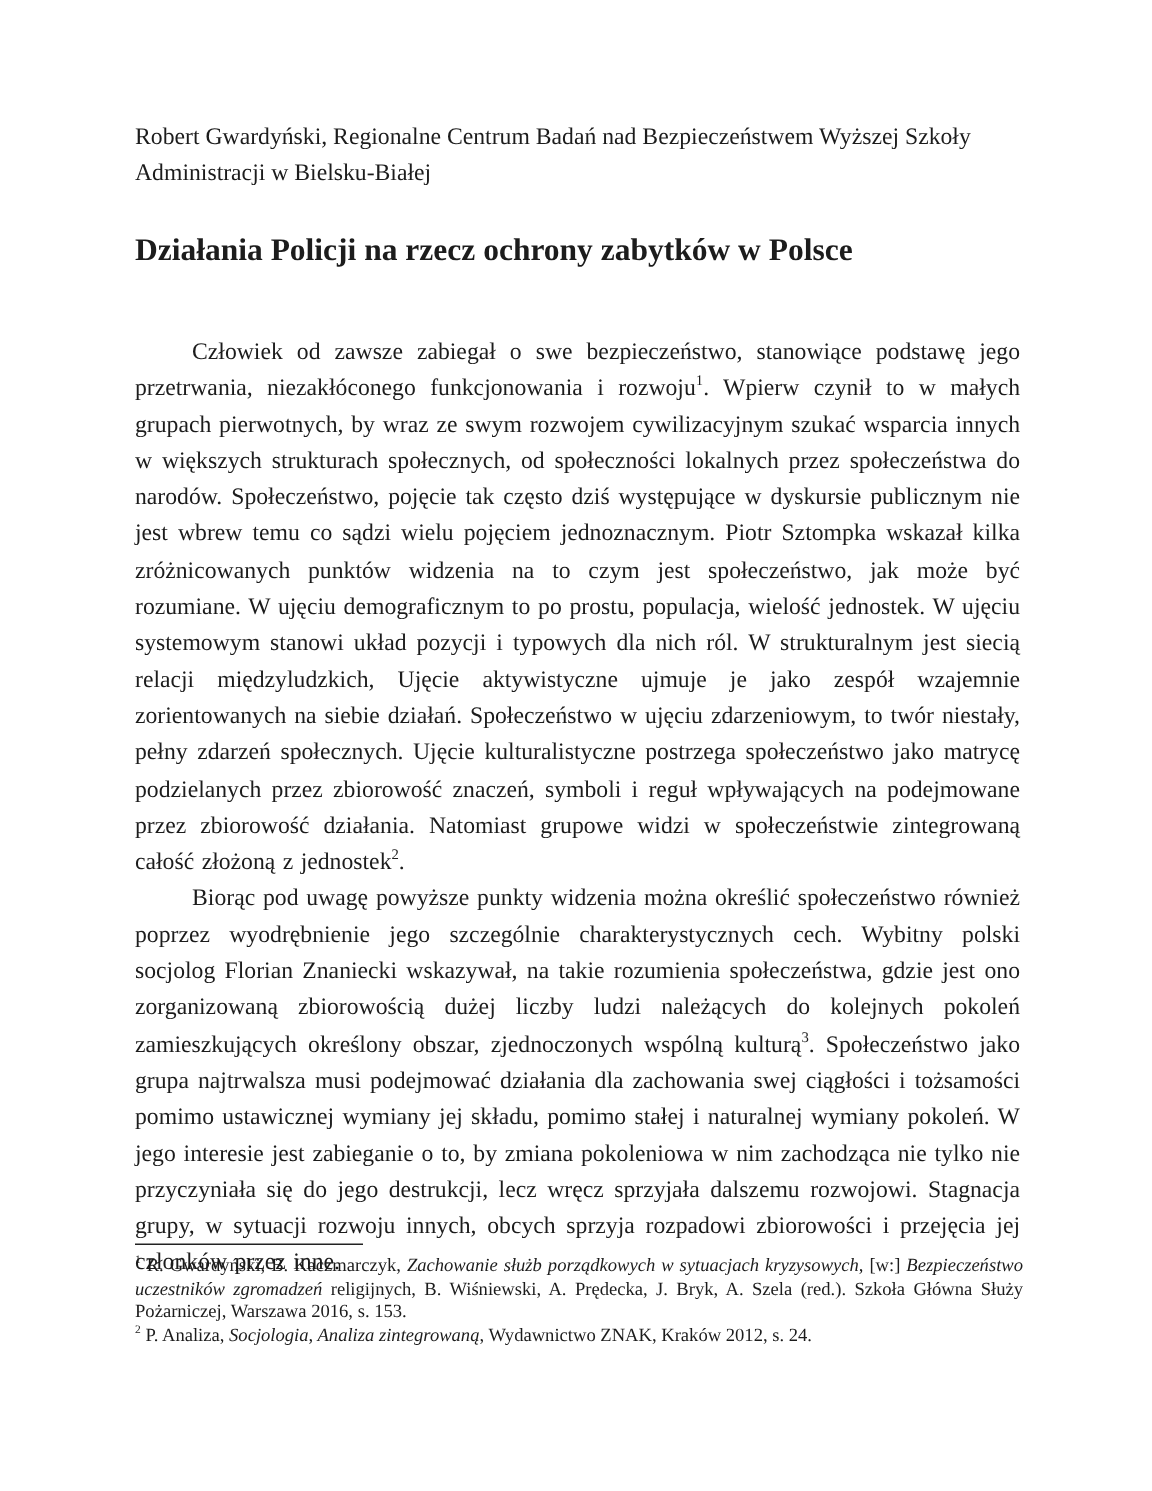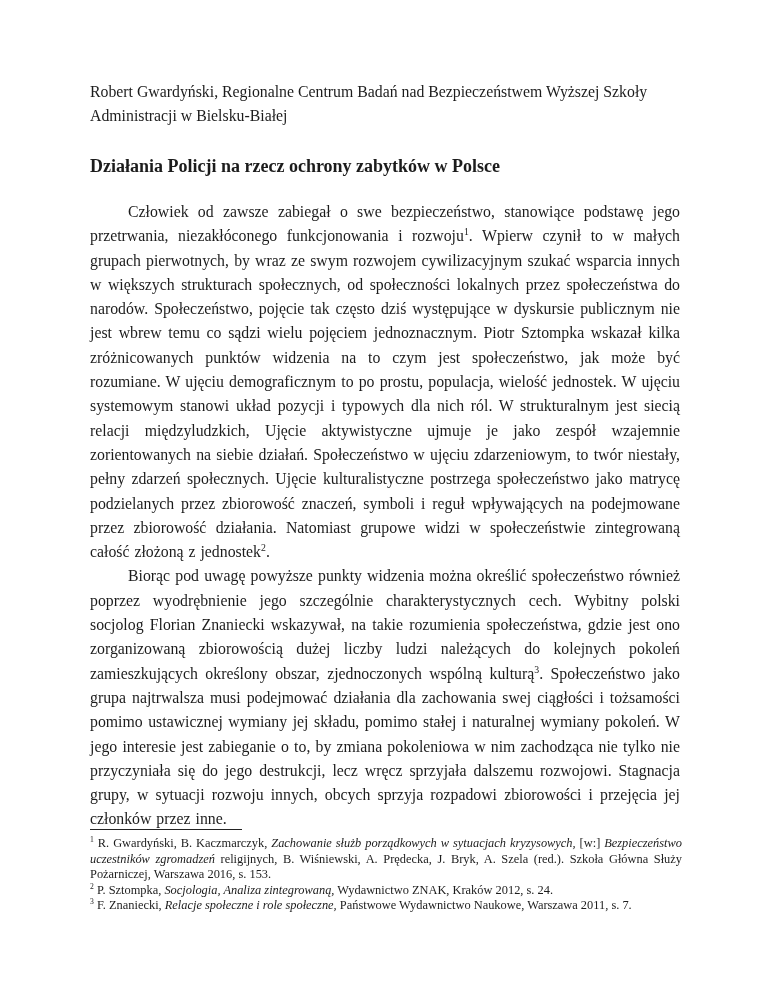--- a/index.html
+++ b/index.html
@@ -23,27 +23,27 @@
     width: 590px;
   }
 
   .affiliation {
     font-size: 15.8px;
     line-height: 24px;
     font-weight: normal;
   }
 
   .doc-title {
-    font-size: 18px;
+    font-size: 21px;
     line-height: 24px;
     font-weight: bold;
     margin-top: 26px;
   }
 
-  .body-text { margin-top: 22px; }
+  .body-text { margin-top: 45px; }
 
   .para {
     font-size: 15.8px;
     line-height: 24.3px;
     text-align: justify;
     text-indent: 38px;
     word-spacing: 1px;
   }
 
   .para sup, .footnote sup {
@@ -87,17 +87,16 @@
 
     <div class="body-text">
       <p class="para"><span>Człowiek od zawsze zabiegał o swe bezpieczeństwo, stanowiące podstawę jego przetrwania, niezakłóconego funkcjonowania i rozwoju</span><sup>1</sup><span>. Wpierw czynił to w małych grupach pierwotnych, by wraz ze swym rozwojem cywilizacyjnym szukać wsparcia innych w większych strukturach społecznych, od społeczności lokalnych przez społeczeństwa do narodów.  Społeczeństwo, pojęcie tak często dziś występujące w dyskursie publicznym nie jest wbrew temu co sądzi wielu pojęciem jednoznacznym.  Piotr Sztompka wskazał kilka zróżnicowanych punktów widzenia na to czym jest społeczeństwo, jak może być rozumiane. W ujęciu demograficznym to po prostu, populacja, wielość jednostek. W ujęciu systemowym stanowi układ pozycji i typowych dla nich ról. W strukturalnym jest siecią relacji międzyludzkich, Ujęcie aktywistyczne ujmuje je jako zespół wzajemnie zorientowanych na siebie działań. Społeczeństwo w ujęciu zdarzeniowym, to twór niestały, pełny zdarzeń społecznych. Ujęcie kulturalistyczne postrzega społeczeństwo jako matrycę podzielanych przez zbiorowość znaczeń, symboli i reguł wpływających na podejmowane przez zbiorowość działania.  Natomiast grupowe widzi w społeczeństwie zintegrowaną całość złożoną z jednostek</span><sup>2</sup><span>.</span></p>
       <p class="para"><span>Biorąc pod uwagę powyższe punkty widzenia można określić społeczeństwo również poprzez wyodrębnienie jego szczególnie charakterystycznych cech. Wybitny polski socjolog Florian Znaniecki wskazywał, na takie rozumienia społeczeństwa, gdzie jest ono zorganizowaną zbiorowością dużej liczby ludzi należących do kolejnych pokoleń zamieszkujących określony obszar, zjednoczonych wspólną kulturą</span><sup>3</sup><span>. Społeczeństwo jako grupa najtrwalsza musi podejmować działania dla zachowania swej ciągłości i tożsamości pomimo ustawicznej wymiany jej składu, pomimo stałej i naturalnej wymiany pokoleń. W jego interesie jest zabieganie o to, by zmiana pokoleniowa w nim zachodząca nie tylko nie przyczyniała się do jego destrukcji, lecz wręcz sprzyjała dalszemu rozwojowi. Stagnacja grupy, w sytuacji rozwoju innych, obcych sprzyja rozpadowi zbiorowości  i przejęcia  jej członków przez inne.</span></p>
     </div>
   </div>
 
   <div class="footnote-area">
     <div class="footnote-rule"></div>
     <div class="footnote justified"><sup>1</sup><span> R. Gwardyński, B. Kaczmarczyk, </span><span class="italic">Zachowanie służb porządkowych w sytuacjach kryzysowych,</span><span> [w:] </span><span class="italic">Bezpieczeństwo uczestników zgromadzeń</span><span> religijnych, B. Wiśniewski, A. Prędecka, J. Bryk, A. Szela (red.). Szkoła Główna Służy Pożarniczej, Warszawa 2016, s. 153.</span></div>
-    <div class="footnote"><sup>2</sup><span> P. Sztompka, </span><span class="italic">Socjologia, Analiza zintegrowaną</span><span>, Wydawnictwo ZNAK, Kraków 2012, s. 24.</span></div>
-    <div class="footnote"><sup>3</sup><span> F. Znaniecki, </span><span class="italic">Relacje społeczne i role społeczne,</span><span> Państwowe Wydawnictwo Naukowe, Warszawa 2011, s. 7.</span></div>
+    <div class="footnote"><sup>2</sup><span> P. Analiza, </span><span class="italic">Socjologia, Analiza zintegrowaną</span><span>, Wydawnictwo ZNAK, Kraków 2012, s. 24.</span></div>
   </div>
 
 </div>
 
 </body></html>

